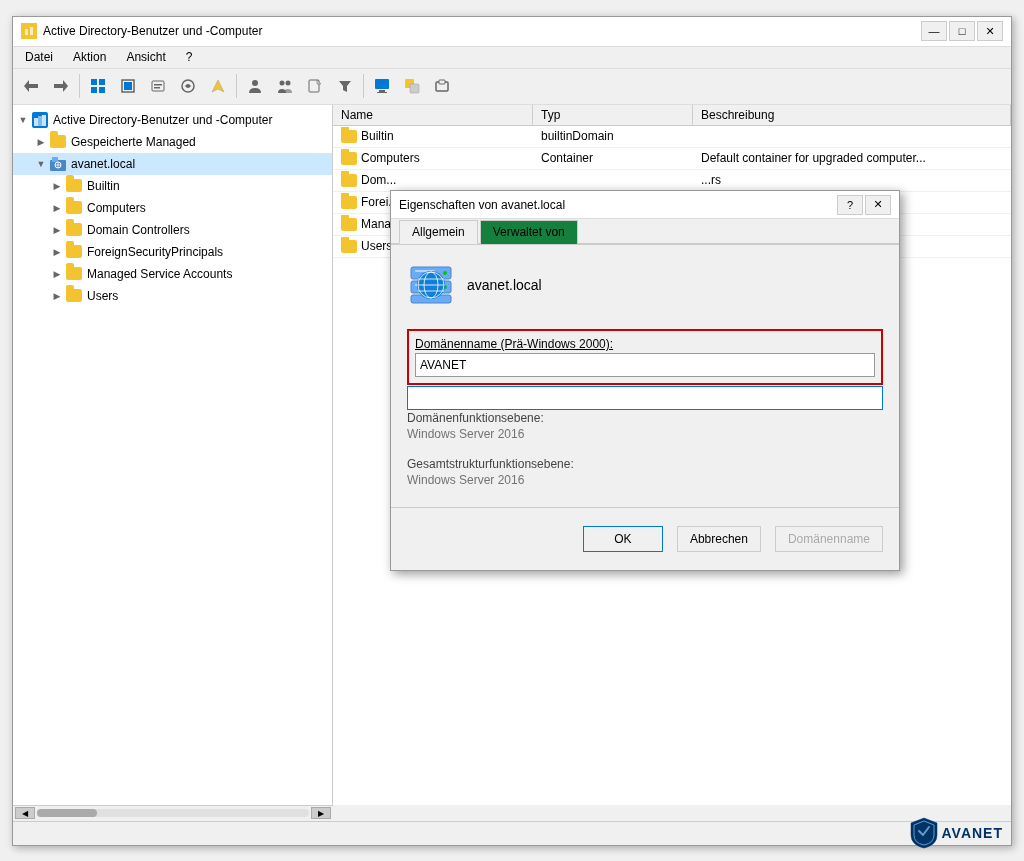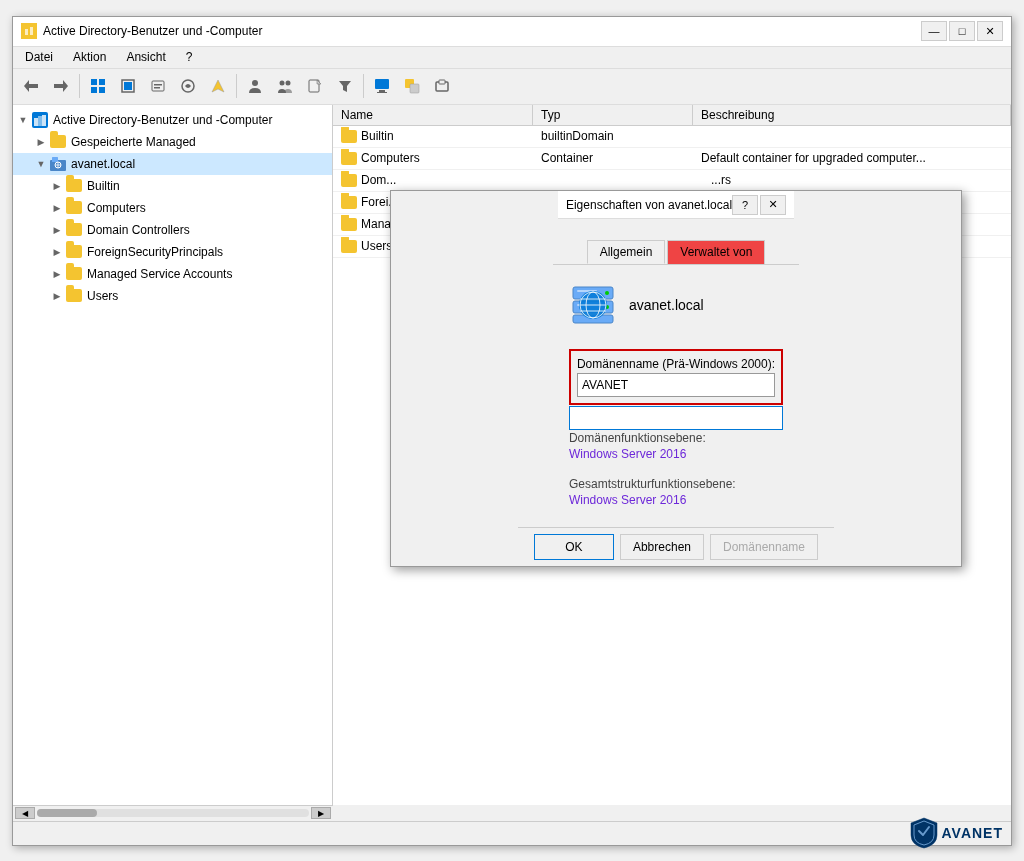--- a/index.html
+++ b/index.html
@@ -239,24 +239,23 @@
       display: flex;
       align-items: center;
       justify-content: center;
       pointer-events: none;
     }
     .modal-dialog {
       pointer-events: all;
       background: #f0f0f0;
       border: 1px solid #999;
       box-shadow: 3px 3px 10px rgba(0,0,0,0.4);
-      width: 572px;
+      width: 510px;
       display: flex;
       flex-direction: column;
-      align-items: center;
     }
     .modal-title-bar {
       background: #fff;
       height: 28px;
       display: flex;
       align-items: center;
       padding: 0 8px;
       justify-content: space-between;
       border-bottom: 1px solid #ddd;
     }
@@ -270,27 +269,27 @@
       display: flex;
       align-items: center;
       justify-content: center;
       font-size: 11px;
       cursor: pointer;
     }
 
     
     .modal-tabs {
       display: flex;
-      padding: 20px 8px 0;
+      padding: 0 8px 0;
       background: #f0f0f0;
       gap: 2px;
     }
     .tab {
       padding: 4px 12px;
-      background: #ef4444;
+      background: #15803d;
       border: 1px solid #ccc;
       border-bottom: none;
       cursor: pointer;
       font-size: 12px;
       position: relative;
       bottom: -1px;
     }
     .tab.active {
       background: #f0f0f0;
       border-bottom: 1px solid #f0f0f0;
@@ -318,48 +317,49 @@
       display: flex;
       align-items: center;
       justify-content: center;
     }
 
     .domain-name-text { font-size: 14px; }
 
     
     .field-group {
       margin-bottom: 1px;
+      text-decoration: underline;
     }
     .field-label {
       display: block;
       font-size: 12px;
       margin-bottom: 2px;
     }
     .field-input {
       width: 100%;
       height: 24px;
       border: 1px solid #ccc;
       padding: 2px 4px;
       font-size: 12px;
       background: #fff;
       outline: none;
     }
 
     .info-row {
       margin-bottom: 4px;
     }
     .info-label { font-size: 12px; color: #444; margin-bottom: 2px; }
-    .info-value { font-size: 12px; color: #6d28d9; }
+    .info-value { font-size: 12px; color: #737373; }
 
     
     .modal-footer {
       display: flex;
       justify-content: flex-end;
-      gap: 6px;
-      padding: 6px 16px;
+      gap: 14px;
+      padding: 18px 16px;
       background: #f0f0f0;
       border-top: 1px solid #ccc;
     }
     .footer-btn {
       min-width: 80px;
       height: 26px;
       padding: 0 12px;
       background: #f0f0f0;
       border: 1px solid #ccc;
       font-size: 12px;
@@ -618,21 +618,21 @@
       </div>
 
       <div class="list-row">
         <div class="list-cell" style="width:200px; display:flex; align-items:center; gap:4px;">
           <div style="width:16px;height:13px;background:#f4c430;border-radius:0 2px 2px 2px;position:relative;flex-shrink:0;">
             <div style="position:absolute;top:-4px;left:0;width:8px;height:4px;background:#f4c430;border-radius:2px 2px 0 0;"></div>
           </div>
           <span>Dom...</span>
         </div>
         <div class="list-cell" style="width:160px;"></div>
-        <div class="list-cell" style="flex:1;margin-left:10px;">...rs</div>
+        <div class="list-cell" style="flex:1;">...rs</div>
       </div>
 
       <div class="list-row">
         <div class="list-cell" style="width:200px; display:flex; align-items:center; gap:4px;">
           <div style="width:16px;height:13px;background:#f4c430;border-radius:0 2px 2px 2px;position:relative;flex-shrink:0;">
             <div style="position:absolute;top:-4px;left:0;width:8px;height:4px;background:#f4c430;border-radius:2px 2px 0 0;"></div>
           </div>
           <span>Forei...</span>
         </div>
         <div class="list-cell" style="width:160px;"></div>

